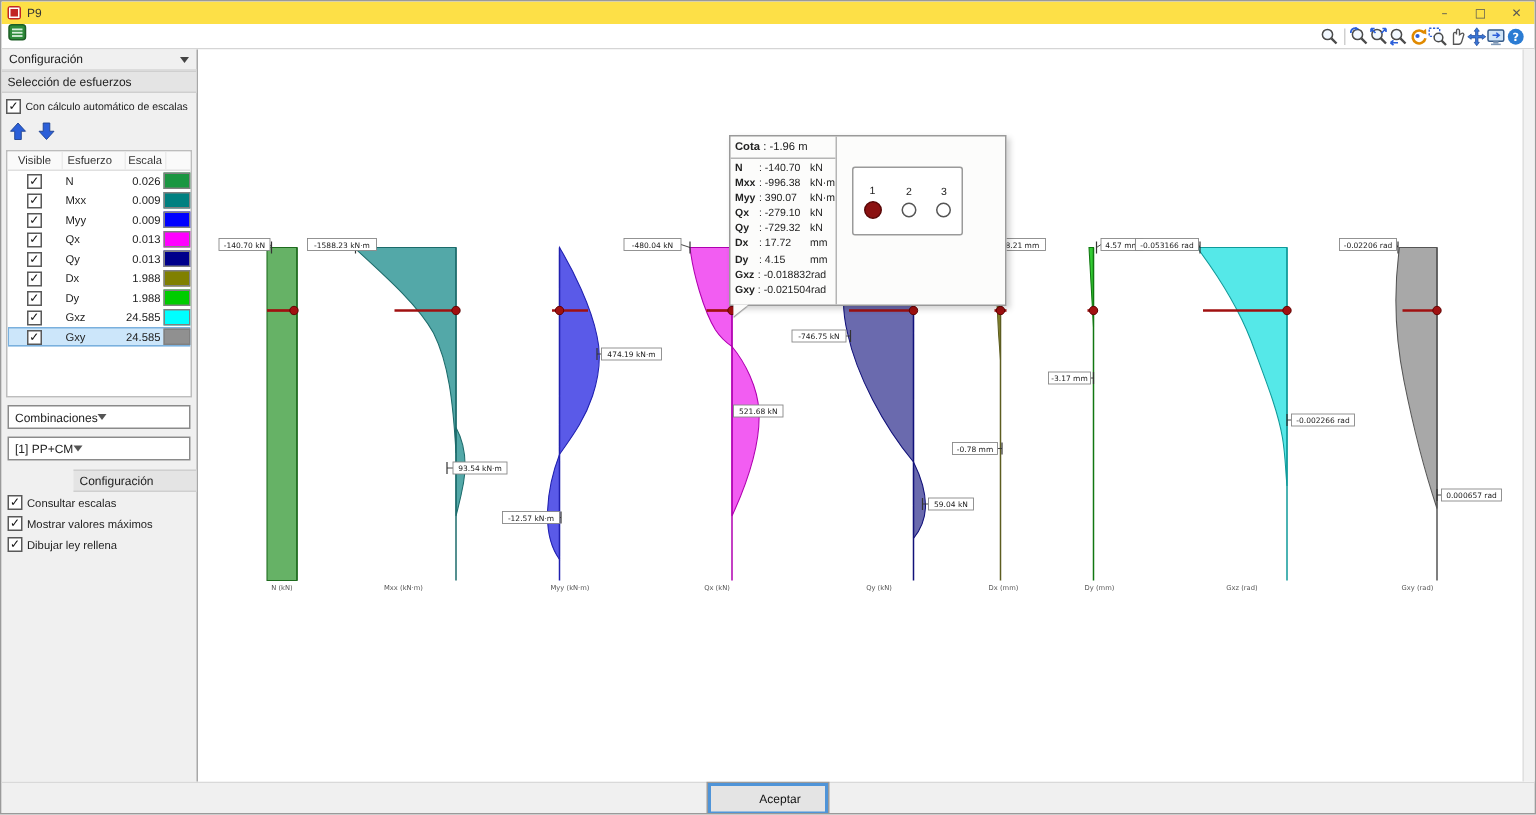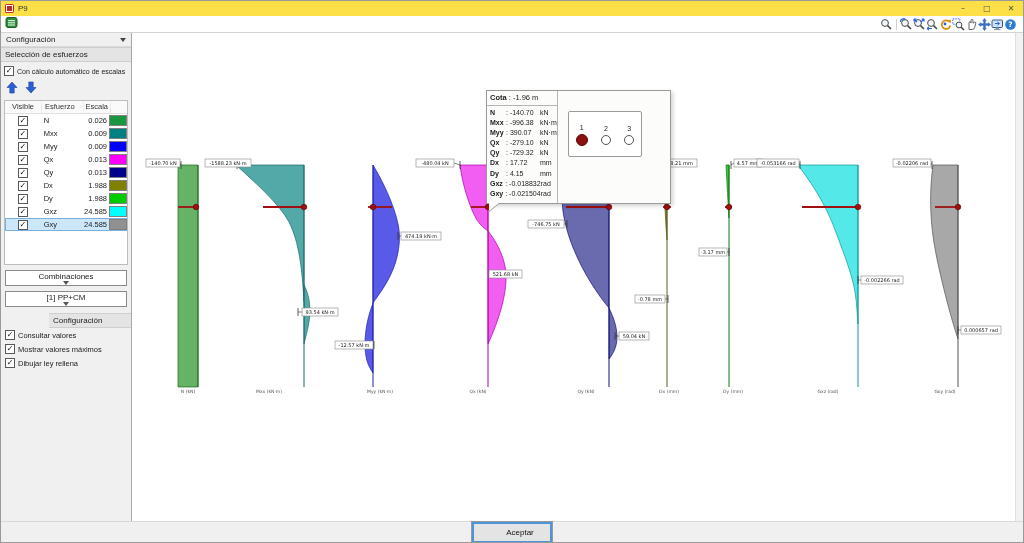--- a/index.html
+++ b/index.html
@@ -42,21 +42,21 @@
   .th2{width:42px;padding-left:3px;border-right:1px solid #ececec;box-sizing:border-box;}
   .th3{width:27px;text-align:right;padding-right:2px;border-right:1px solid #ececec;box-sizing:border-box;}
   .tbl-row{display:flex;height:13px;align-items:center;font-size:7.5px;}
   .tbl-row.selected{background:#cce6fa;box-shadow:inset 0 0 0 1px #7ab0dd;}
   .rc1{width:36px;display:flex;justify-content:center;}
   .rc2{width:42px;padding-left:3px;box-sizing:border-box;}
   .rc3{width:27px;text-align:right;padding-right:2px;box-sizing:border-box;}
   .rc4{flex:1;display:flex;justify-content:center;}
   .swatch{width:16px;height:9px;border:1px solid #808080;}
   .combo{margin:5px 4px 0 4px;height:14px;background:#fff;border:1px solid #8a8a8a;display:flex;
-         align-items:center;justify-content:center;padding:0 4px;font-size:8px;flex-direction:column;}
+         align-items:center;justify-content:flex-start;padding:0 4px;font-size:8px;}
   .combo .chev{border-top-color:#555;}
   .pilote-row{display:flex;align-items:center;gap:4px;padding:7px 4px 4px 4px;}
   .combo.small{margin:0;height:12px;width:26px;box-sizing:border-box;padding:0 3px;}
   .config-header{margin-top:6px;margin-left:48px;}
   .config-checks .chk-row{padding:2px 4px;font-size:7.5px;}
   
   .canvas{position:relative;flex:1;background:#fff;}
   .canvas svg{display:block;}
   .rstrip{position:absolute;right:0;top:0;width:9px;height:100%;background:#f2f2f2;
           border-left:1px solid #e0e0e0;}
@@ -341,21 +341,21 @@
       <span class="chev"></span>
     </div>
     <div class="combo">
       <span>[1] PP+CM</span>
       <span class="chev"></span>
     </div>
     <div class="section-header config-header">Configuración</div>
     <div class="config-checks" id="config-checks">
         <div class="chk-row">
           <span class="chk">✓</span>
-          <span>Consultar valores</span>
+          <span>Consultar escalas</span>
         </div>
         <div class="chk-row">
           <span class="chk">✓</span>
           <span>Mostrar valores máximos</span>
         </div>
         <div class="chk-row">
           <span class="chk">✓</span>
           <span>Dibujar ley rellena</span>
         </div>
       </div>

